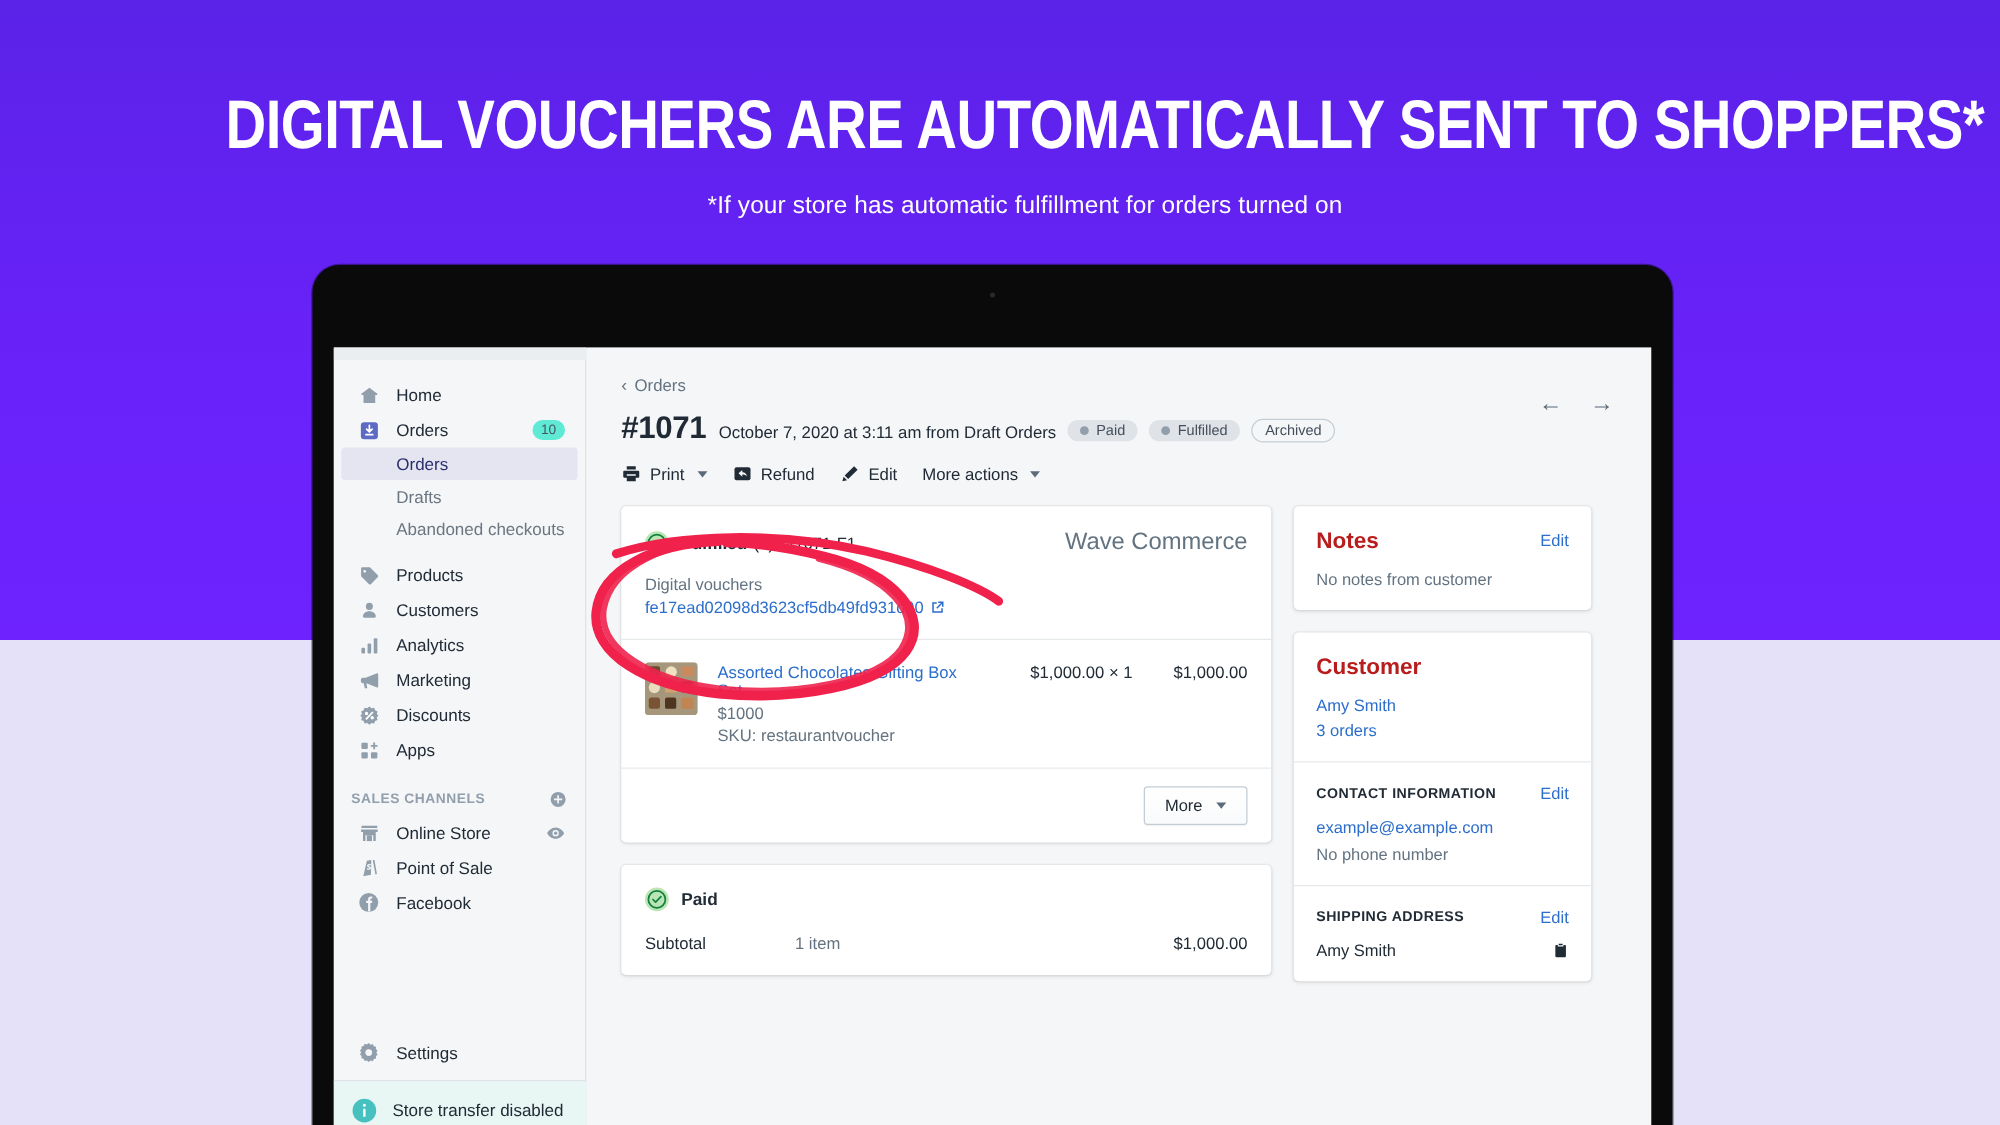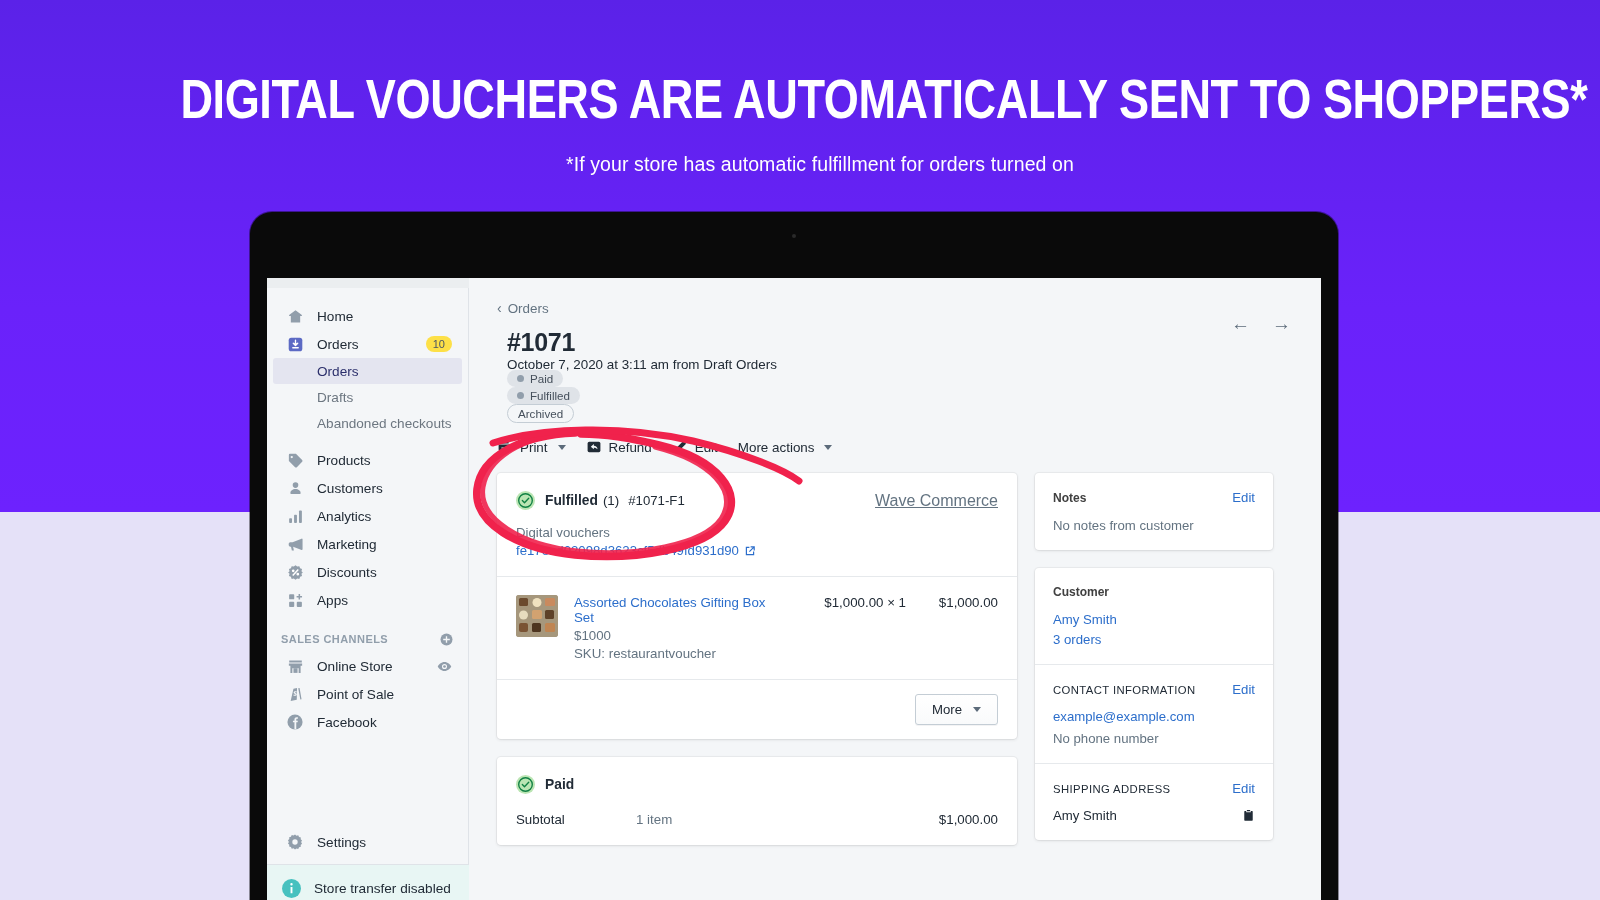--- a/index.html
+++ b/index.html
@@ -88,21 +88,21 @@
     position:relative;
   }
   .nav-item .ico {
     width:20px; height:20px; margin-right:12px;
     display:flex; align-items:center; justify-content:center;
     flex:0 0 20px;
   }
   .nav-item .lbl { font-size:13.6px; color:#212B36; }
   .nav-badge {
     margin-left:auto;
-    background:#fde047; color:#4A5664;
+    background:#5eead4; color:#4A5664;
     font-size:11px; border-radius:10px;
     padding:1px 7px; line-height:14px;
   }
   .sub-item {
     padding-left:44px; height:26px;
     display:flex; align-items:center;
     margin:0 6px; border-radius:3px;
     font-size:13.6px; color:#6C7680; cursor:pointer;
   }
   .sub-item.active { background:#E4E5F0; color:#2B2F6B; font-weight:400; }
@@ -142,21 +142,21 @@
     margin-bottom:12px;
   }
   .breadcrumb .chev { margin-right:6px; font-size:14px; }
 
   .nav-arrows {
     position:absolute; right:30px; top:36px;
     display:flex; gap:22px; color:#5C6B7A;
   }
   .nav-arrows span { cursor:pointer; font-size:19px; line-height:1; }
 
-  .title-row { display:flex; align-items:baseline; flex-wrap:wrap; gap:0;flex-direction:column; }
+  .title-row { display:flex; align-items:baseline; flex-wrap:wrap; gap:0; }
   .order-num { font-size:25px; font-weight:600; color:#212B36; letter-spacing:-0.3px; }
   .order-meta { font-size:13.4px; color:#212B36; margin-left:10px; }
   .pill {
     display:inline-flex; align-items:center;
     border-radius:11px; font-size:11.6px;
     padding:2px 10px; margin-left:9px;
     color:#454F5B; position:relative; top:-2px;
   }
   .pill.grey { background:#DFE3E8; }
   .pill.ghost { background:#F4F6F8; border:1px solid #C4CDD5; color:#454F5B; }
@@ -193,21 +193,21 @@
 
   .status-row { display:flex; align-items:center; }
   .check-badge {
     width:19px;height:19px;border-radius:50%;
     background:#BBE5B3; display:flex;align-items:center;justify-content:center;
     margin-right:10px; flex:0 0 19px;
   }
   .status-title { font-size:13.8px; font-weight:600; color:#212B36; }
   .status-count { font-size:13.4px; color:#212B36; font-weight:400; margin-left:5px;}
   .status-ref { font-size:13.2px; color:#212B36; margin-left:9px; }
-  .loc { margin-left:auto; font-size:16px; color:#637381;text-decoration:underline; }
+  .loc { margin-left:auto; font-size:19px; color:#637381; }
 
   .voucher-label { font-size:13.2px; color:#637381; margin-top:15px; }
   .voucher-link {
     font-size:13.2px; color:#2C6ECB; margin-top:3px;
     display:flex; align-items:center; gap:5px; cursor:pointer;
   }
 
   .line-item { display:flex; align-items:flex-start; }
   .thumb {
     width:42px;height:42px;border-radius:3px;flex:0 0 42px;
@@ -228,23 +228,23 @@
     padding:7px 16px; font-size:13.2px; color:#212B36;
     cursor:pointer; box-shadow:0 1px 0 rgba(22,29,37,0.05);
   }
 
   .totals-row { display:flex; align-items:center; margin-top:18px;gap:12px; }
   .t-label { width:108px; font-size:13.3px; color:#212B36; }
   .t-mid { flex:1; font-size:13.3px; color:#637381; }
   .t-val { font-size:13.3px; color:#212B36; }
 
   .panel-head { display:flex; align-items:center; }
-  .panel-title { font-size:12px; font-weight:600; color:#404040; }
+  .panel-title { font-size:18px; font-weight:600; color:#b91c1c; }
   .panel-sub {
-    font-size:11.3px; font-weight:400; letter-spacing:0.4px;
+    font-size:11.3px; font-weight:700; letter-spacing:0.4px;
     color:#212B36; text-transform:uppercase;
   }
   .edit-link { margin-left:auto; font-size:13.2px; color:#2C6ECB; cursor:pointer; }
   .muted { font-size:13.2px; color:#637381; margin-top:13px; }
   .blue { font-size:13.2px; color:#2C6ECB; cursor:pointer; }
   .tight { margin-top:5px; }
   .rp { padding:17px 18px; }
 
   
   .annotation {

